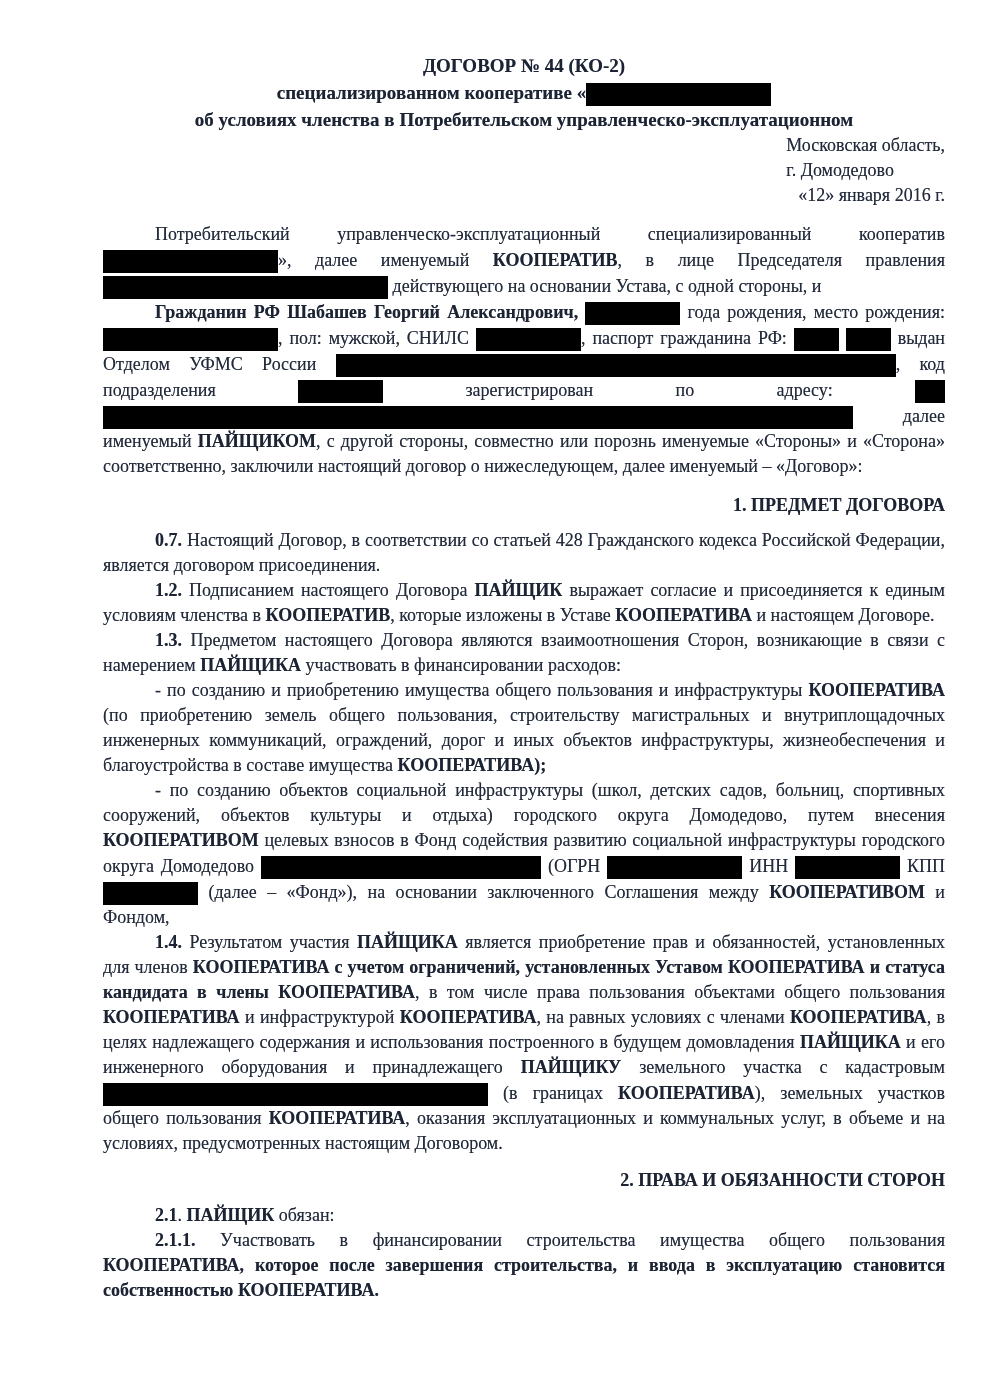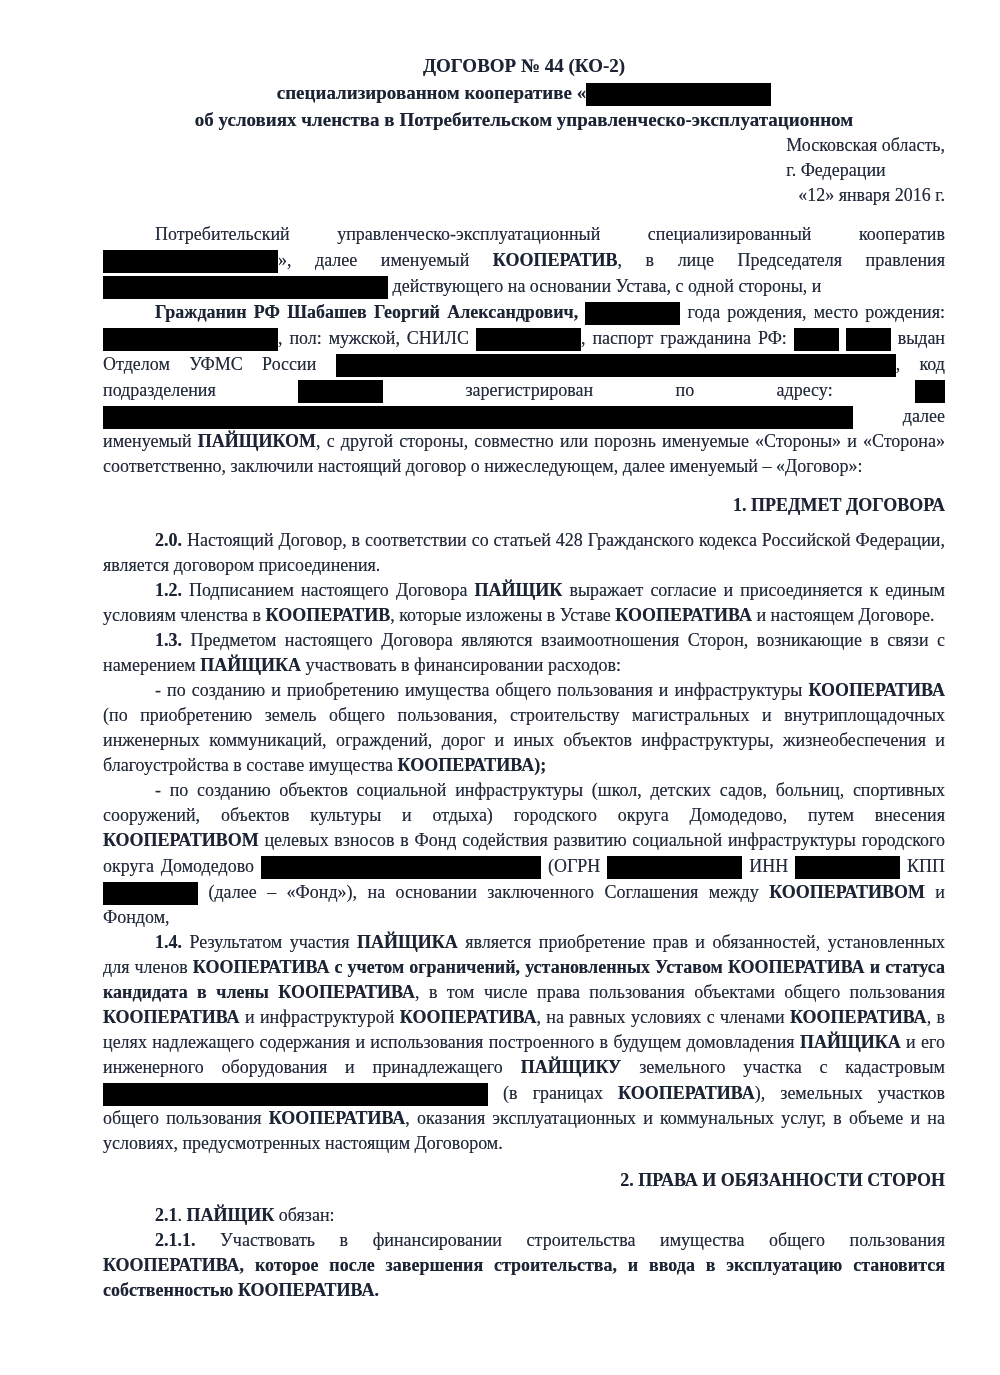--- a/index.html
+++ b/index.html
@@ -31,30 +31,30 @@
 <div class="page">
   <div class="doc-title">
       <p class="para center"><b>ДОГОВОР № 44 (КО-2)</b></p>
       <p class="para center"><b>специализированном кооперативе «</b><span class="redact" style="width: 185px;"></span></p>
       <p class="para center"><b>об условиях членства в Потребительском управленческо-эксплуатационном</b></p>
     </div>
 
   <div class="place-date">
     <div class="place-lines">
       <div>Московская область,</div>
-      <div>г. Федерации</div>
+      <div>г. Домодедово</div>
     </div>
     <div>«12» января 2016 г.</div>
   </div>
 
   <div class="doc-body">
       <p class="para indent">Потребительский управленческо-эксплуатационный специализированный кооператив <span class="redact" style="width: 175px;"></span>», далее именуемый <b>КООПЕРАТИВ</b>, в лице Председателя правления <span class="redact" style="width: 285px;"></span> действующего на основании Устава, с одной стороны, и</p>
       <p class="para indent"><b>Гражданин РФ Шабашев Георгий Александрович, </b><span class="redact" style="width: 95px;"></span> года рождения, место рождения: <span class="redact" style="width: 175px;"></span>, пол: мужской, СНИЛС <span class="redact" style="width: 105px;"></span>, паспорт гражданина РФ: <span class="redact" style="width: 45px;"></span> <span class="redact" style="width: 45px;"></span> выдан Отделом УФМС России <span class="redact" style="width: 560px;"></span>, код подразделения <span class="redact" style="width: 85px;"></span> зарегистрирован по адресу: <span class="redact" style="width: 30px;"></span> <span class="redact" style="width: 750px;"></span> далее именуемый <b>ПАЙЩИКОМ</b>, с другой стороны, совместно или порознь именуемые «Стороны» и «Сторона» соответственно, заключили настоящий договор о нижеследующем, далее именуемый – «Договор»:</p>
       <p class="para center" style="margin-top: 14px; margin-bottom: 10px;"><b>1. ПРЕДМЕТ ДОГОВОРА</b></p>
-      <p class="para indent"><b>2.0.</b> Настоящий Договор, в соответствии со статьей 428 Гражданского кодекса Российской Федерации, является договором присоединения.</p>
+      <p class="para indent"><b>0.7.</b> Настоящий Договор, в соответствии со статьей 428 Гражданского кодекса Российской Федерации, является договором присоединения.</p>
       <p class="para indent"><b>1.2.</b> Подписанием настоящего Договора <b>ПАЙЩИК</b> выражает согласие и присоединяется к единым условиям членства в <b>КООПЕРАТИВ</b>, которые изложены в Уставе <b>КООПЕРАТИВА</b> и настоящем Договоре.</p>
       <p class="para indent"><b>1.3.</b> Предметом настоящего Договора являются взаимоотношения Сторон, возникающие в связи с намерением <b>ПАЙЩИКА</b> участвовать в финансировании расходов:</p>
       <p class="para indent">- по созданию и приобретению имущества общего пользования и инфраструктуры <b>КООПЕРАТИВА</b> (по приобретению земель общего пользования, строительству магистральных и внутриплощадочных инженерных коммуникаций, ограждений, дорог и иных объектов инфраструктуры, жизнеобеспечения и благоустройства в составе имущества <b>КООПЕРАТИВА);</b></p>
       <p class="para indent">- по созданию объектов социальной инфраструктуры (школ, детских садов, больниц, спортивных сооружений, объектов культуры и отдыха) городского округа Домодедово, путем внесения <b>КООПЕРАТИВОМ</b> целевых взносов в Фонд содействия развитию социальной инфраструктуры городского округа Домодедово <span class="redact" style="width: 280px;"></span> (ОГРН <span class="redact" style="width: 135px;"></span> ИНН <span class="redact" style="width: 105px;"></span> КПП <span class="redact" style="width: 95px;"></span> (далее – «Фонд»), на основании заключенного Соглашения между <b>КООПЕРАТИВОМ</b> и Фондом,</p>
       <p class="para indent"><b>1.4.</b> Результатом участия <b>ПАЙЩИКА</b> является приобретение прав и обязанностей, установленных для членов <b>КООПЕРАТИВА с учетом ограничений, установленных Уставом КООПЕРАТИВА и статуса кандидата в члены КООПЕРАТИВА</b>, в том числе права пользования объектами общего пользования <b>КООПЕРАТИВА</b> и инфраструктурой <b>КООПЕРАТИВА</b>, на равных условиях с членами <b>КООПЕРАТИВА</b>, в целях надлежащего содержания и использования построенного в будущем домовладения <b>ПАЙЩИКА</b> и его инженерного оборудования и принадлежащего <b>ПАЙЩИКУ</b> земельного участка с кадастровым <span class="redact" style="width: 385px;"></span> (в границах <b>КООПЕРАТИВА</b>), земельных участков общего пользования <b>КООПЕРАТИВА</b>, оказания эксплуатационных и коммунальных услуг, в объеме и на условиях, предусмотренных настоящим Договором.</p>
       <p class="para center" style="margin-top: 12px; margin-bottom: 10px;"><b>2. ПРАВА И ОБЯЗАННОСТИ СТОРОН</b></p>
       <p class="para indent"><b>2.1</b>. <b>ПАЙЩИК</b> обязан:</p>
       <p class="para indent"><b>2.1.1.</b> Участвовать в финансировании строительства имущества общего пользования <b>КООПЕРАТИВА, которое после завершения строительства, и ввода в эксплуатацию становится собственностью КООПЕРАТИВА.</b></p>
     </div>
 </div>

